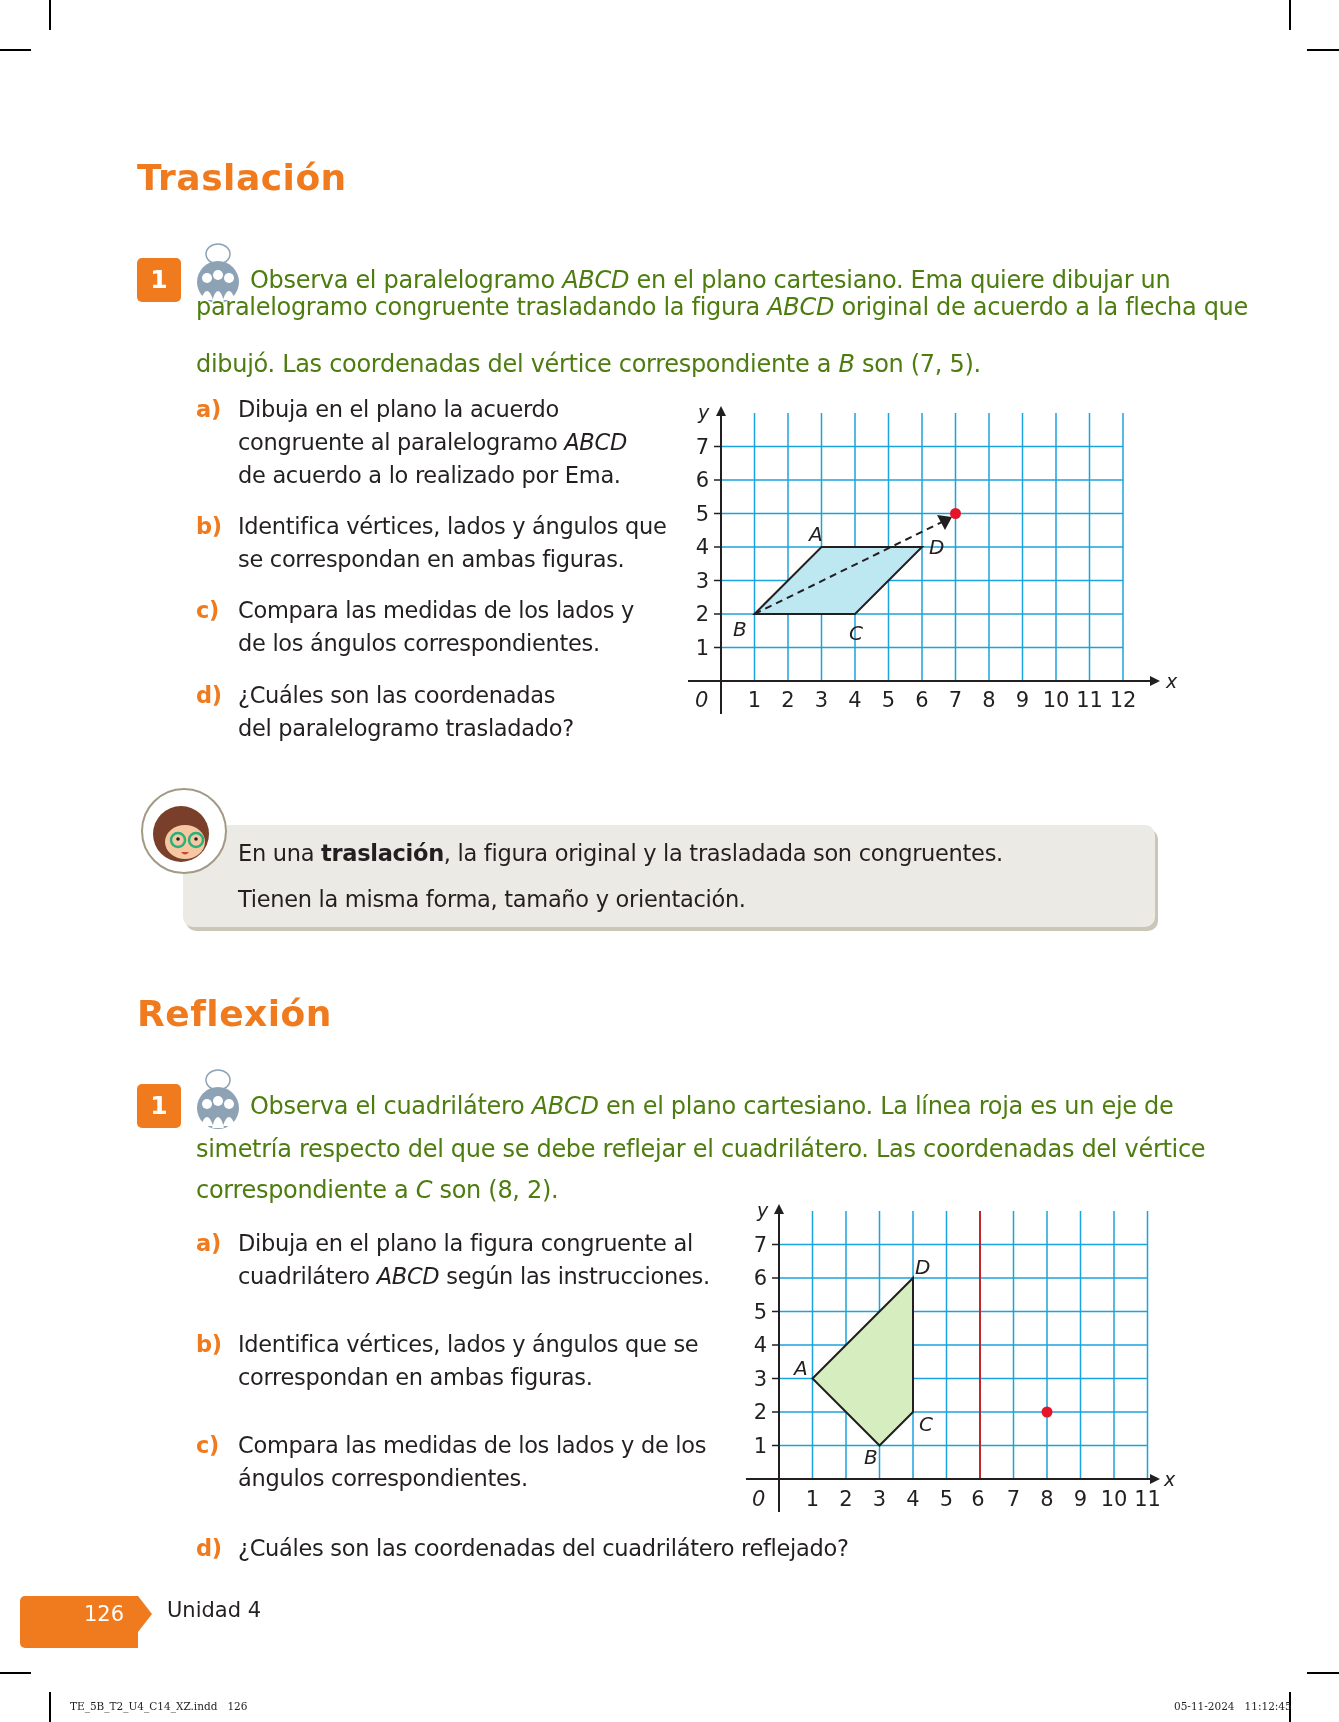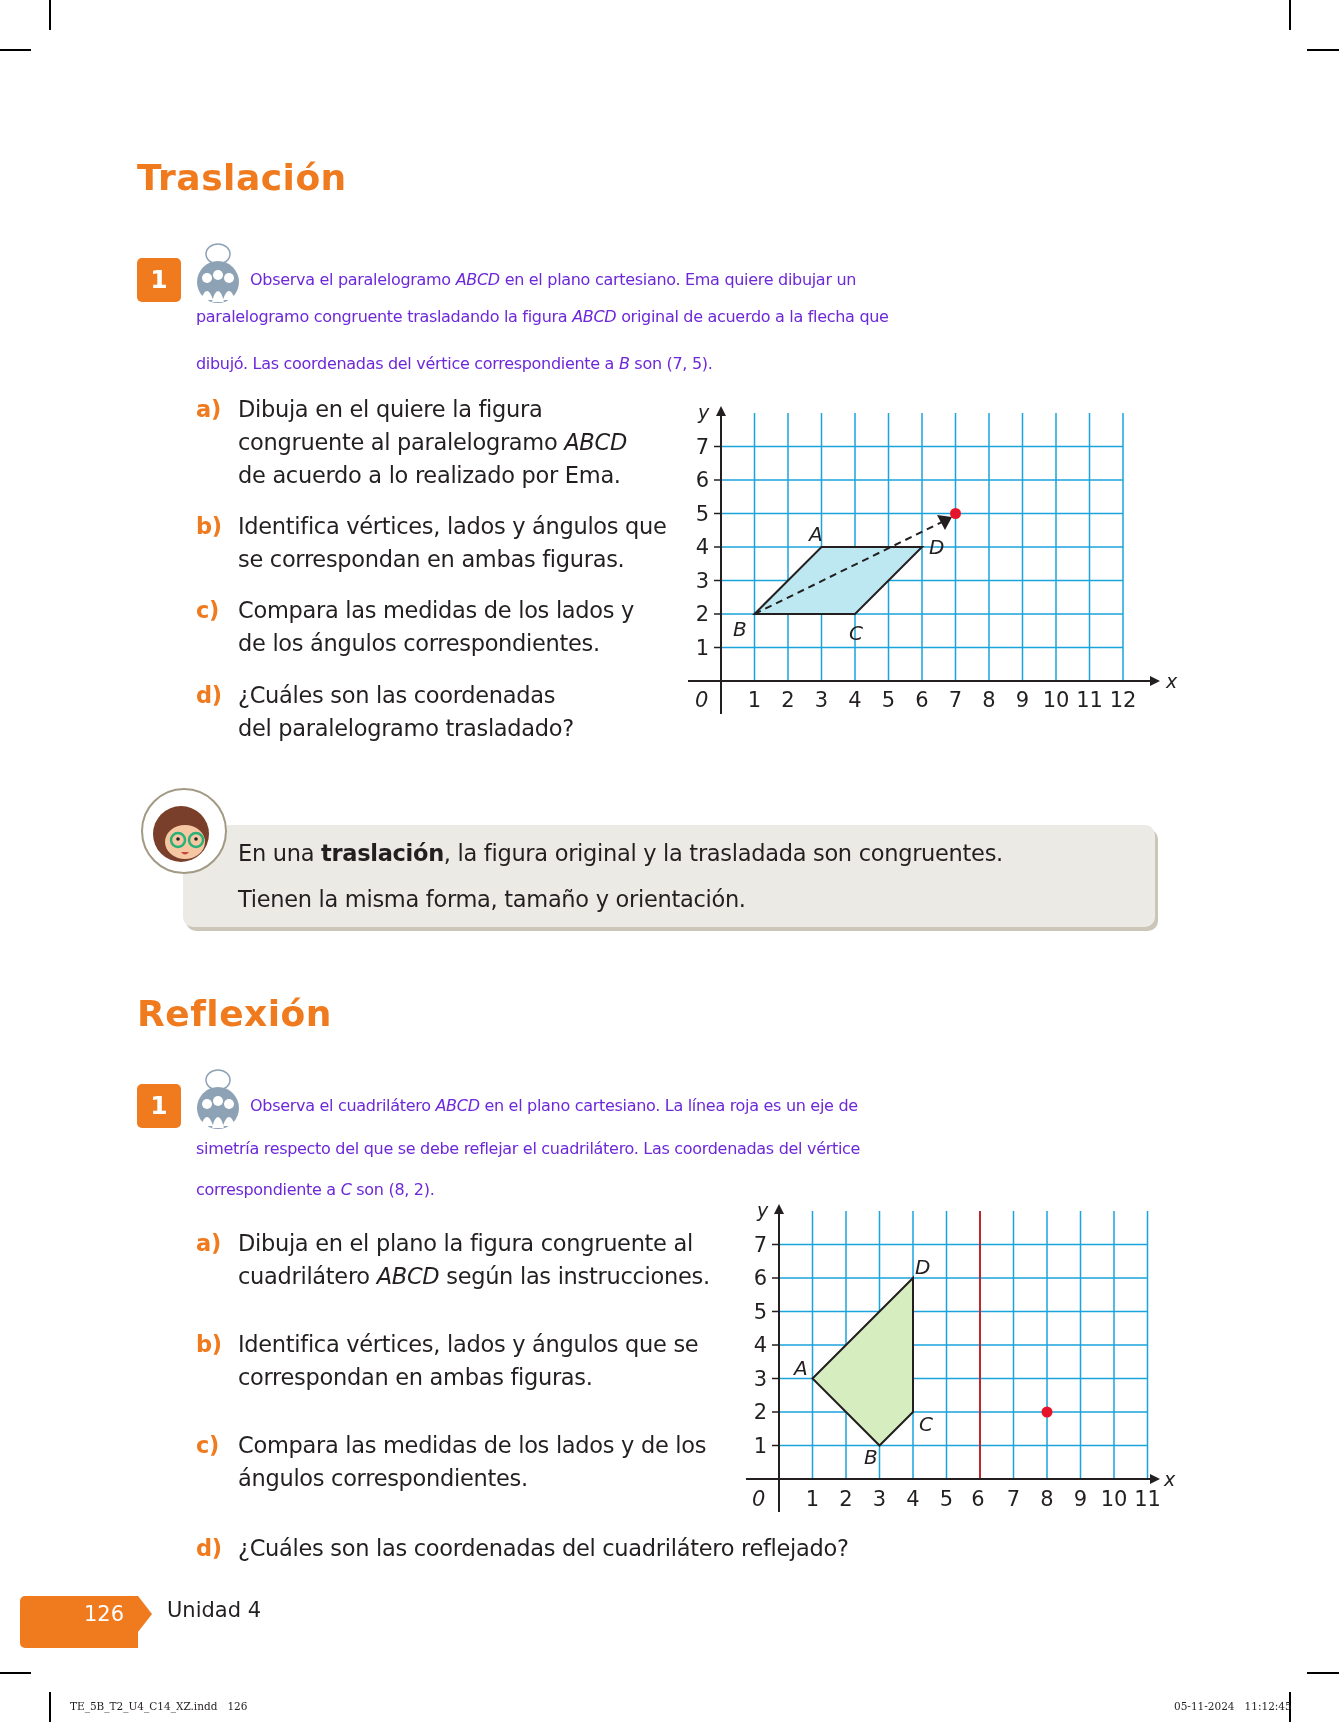--- a/index.html
+++ b/index.html
@@ -13,21 +13,21 @@
   .section-title {
     position: absolute; left: 137px; color: #f07a1e; font-weight: bold;
     font-size: 36px; letter-spacing: 0.5px; font-family: "DejaVu Sans", sans-serif;
   }
   .badge {
     position: absolute; width: 44px; height: 44px; background: #f07a1e; color: #fff;
     border-radius: 5px; font-size: 25px; font-weight: bold; text-align: center; line-height: 44px;
   }
   .think-icon { position: absolute; width: 48px; height: 62px; }
   .para {
-    position: absolute; font-size: 16px; line-height: 42px; color: #6d28d9;
+    position: absolute; font-size: 24px; line-height: 42px; color: #4d7c0f;
     font-family: "DejaVu Sans", sans-serif; letter-spacing: -0.3px;
   }
   .para i { font-style: italic; }
   .item { position: absolute; font-size: 22.5px; line-height: 33px; letter-spacing: -0.3px; }
   .item .lbl { position: absolute; left: 0; top: 0; color: #f07a1e; font-weight: bold; }
   .item .txt { position: absolute; left: 42px; top: 0; white-space: pre-line; }
   .note {
     position: absolute; left: 183px; top: 825px; width: 972px; height: 102px;
     background: #eceae5; border-radius: 10px;
     box-shadow: 3px 4px 0 #cbc6b8;
@@ -72,30 +72,30 @@
   <circle cx="24" cy="40" r="21" fill="#8ea2b6"></circle>
   <circle cx="13" cy="36" r="5" fill="#fff"></circle>
     <circle cx="24" cy="33" r="5" fill="#fff"></circle>
     <circle cx="35" cy="36" r="5" fill="#fff"></circle>
   <path d="M8 58 Q13 42 18 58 M19 60 Q24 40 29 60 M30 58 Q35 42 40 58" fill="#fff" stroke="#fff" stroke-width="2"></path>
 </svg>
 
 <div class="para" style="left:250px;top:259px;">
   <span>Observa el paralelogramo </span><i>ABCD</i><span> en el plano cartesiano. Ema quiere dibujar un</span>
 </div>
-<div class="para" style="left:196px;top:296px;">
+<div class="para" style="left:196px;top:286px;">
   <span>paralelogramo congruente trasladando la figura </span><i>ABCD</i><span> original de acuerdo a la flecha que</span>
 </div>
 <div class="para" style="left:196px;top:343px;">
   <span>dibujó. Las coordenadas del vértice correspondiente a </span><i>B</i><span> son (7, 5).</span>
 </div>
 
 <div class="item" style="left:196px;top:393px;width:480px;height:100px;">
   <span class="lbl">a)</span>
-  <span class="txt"><span>Dibuja en el quiere la figura
+  <span class="txt"><span>Dibuja en el plano la acuerdo
 congruente al paralelogramo </span><i>ABCD</i><span>
 de acuerdo a lo realizado por Ema.</span></span>
 </div>
 <div class="item" style="left:196px;top:510px;width:480px;height:70px;">
   <span class="lbl">b)</span>
   <span class="txt">Identifica vértices, lados y ángulos que
 se correspondan en ambas figuras.</span>
 </div>
 <div class="item" style="left:196px;top:594px;width:480px;height:70px;">
   <span class="lbl">c)</span>

